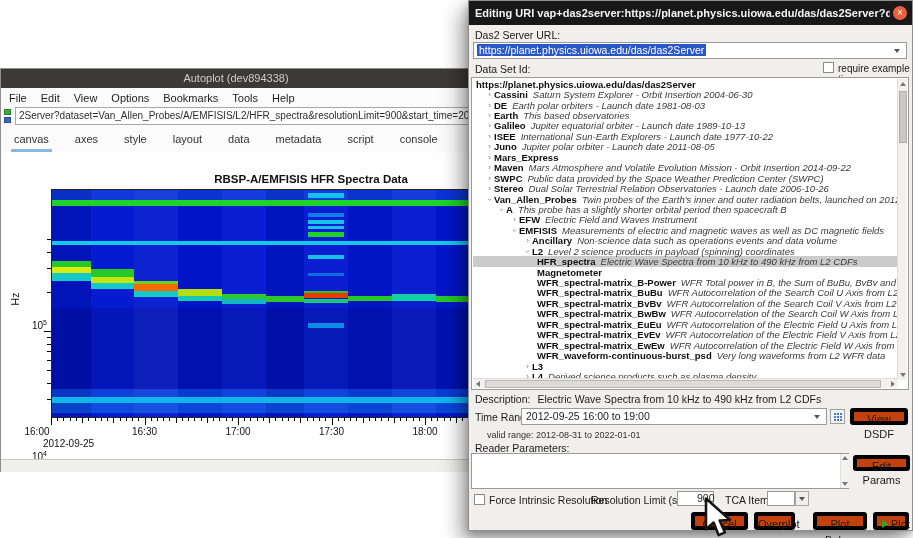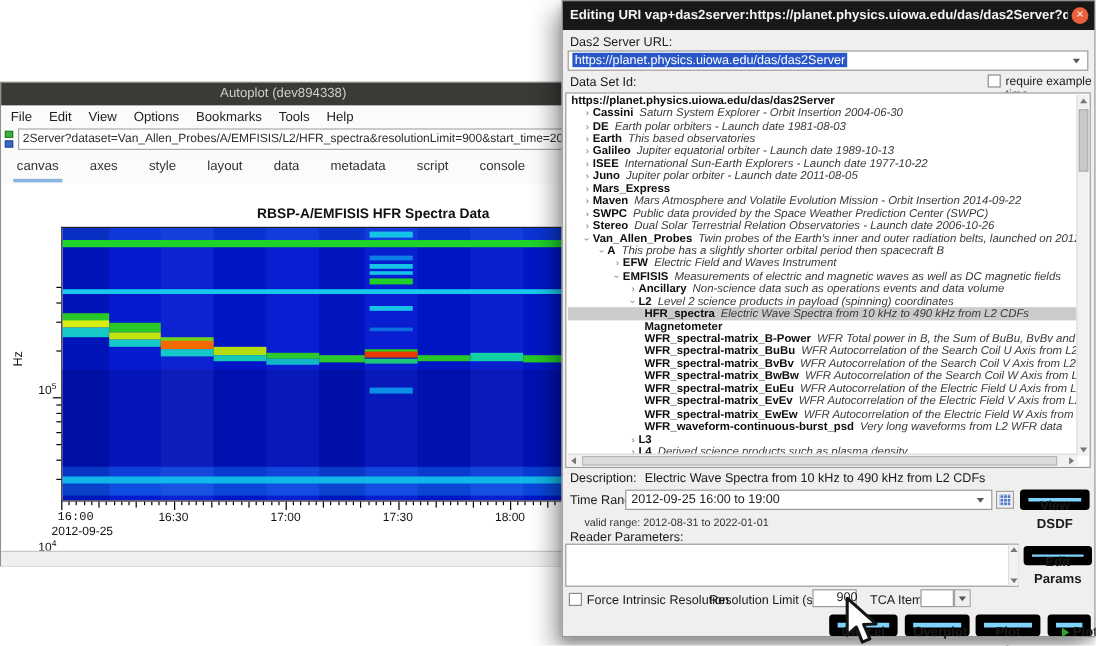--- a/index.html
+++ b/index.html
@@ -40,21 +40,21 @@
 
   
   #dlg { left:468px; top:0; width:445px; height:531px; background:#f1efed; border:1px solid #8f8f8f; box-shadow:-8px 10px 18px rgba(0,0,0,0.35), 0 3px 8px rgba(0,0,0,0.25); }
   #dlg-titlebar { left:0; top:0; width:100%; height:24px; background:#181818; }
   #dlg-title { left:6px; top:0; width:415px; height:24px; line-height:24px; color:#f4f4f4; font-size:11px; font-weight:bold; white-space:nowrap; overflow:hidden; }
   #dlg-close { left:424px; top:5px; width:14px; height:14px; border-radius:50%; background:#e8603c; color:#fff; font-size:10px; line-height:13px; text-align:center; cursor:default; }
   .lbl { font-size:10.5px; color:#1a1a1a; }
   .field { background:#fff; border:1px solid #999; font-size:10.5px; color:#222; }
   .caret { position:absolute; width:0; height:0; border-left:3.5px solid transparent; border-right:3.5px solid transparent; border-top:4.5px solid #555; }
   .cb { width:11px; height:11px; background:#fff; border:1px solid #8a8a8a; }
-  .btn { background:#7dd3fc; border:7px solid #000000; border-radius:3px; font-size:11px; color:#1a1a1a; text-align:center;font-weight:bold; }
+  .btn { background:#c2410c; border:4px solid #000000; border-radius:3px; font-size:11px; color:#1a1a1a; text-align:center; }
 
   #url-combo { left:4px; top:41px; width:434px; height:17px; line-height:15px; padding-left:3px; }
   #url-sel { background:#2a57c8; color:#fff; padding:0 2px; font-size:10.5px; }
   #tree-panel { left:2px; top:76px; width:438px; height:313px; background:#fff; border:1px solid #9a9a9a; overflow:hidden; }
   #tree-list { left:1px; top:1px; width:424px; height:300px; overflow:hidden; }
   .trow { display:flex; align-items:center; height:10.45px; white-space:nowrap; width:600px; }
   .trow.sel { background:#cbcbcb; }
   .tw { display:inline-block; width:9px; font-size:8px; color:#777; text-align:center; flex:0 0 9px; }
   .tw.exp { transform:rotate(90deg); }
   .tname { font-weight:bold; font-size:9.5px; color:#0d0d0d; margin-right:5px; }
@@ -82,21 +82,21 @@
   #edit-params { left:384px; top:454px; width:57px; height:16px; line-height:14px; }
   #fir-cb { left:5px; top:493px; }
   #fir-label { left:20px; top:493px; }
   #rl-label { left:122px; top:493px; }
   #rl-field { left:208px; top:490px; width:37px; height:15px; line-height:13px; padding-left:19px; }
   #tca-label { left:256px; top:493px; }
   #tca-combo { left:298px; top:490px; width:28px; height:15px; }
   #tca-caret-btn { left:326px; top:490px; width:14px; height:15px; background:#f1efed; border:1px solid #a8a8a8; }
   .dlg-btn { top:511px; height:18px; line-height:16px; }
   #btn-cancel { left:222px; width:57px; }
-  #btn-overplot { left:285px; width:54px; }
+  #btn-overplot { left:285px; width:41px; }
   #btn-plotbelow { left:344px; width:54px; }
   #btn-plot { left:404px; width:36px; padding-left:10px; text-align:left; }
   #play-icon { position:absolute; left:5px; top:4px; width:0; height:0; border-top:4px solid transparent; border-bottom:4px solid transparent; border-left:6px solid #2ea52e; }
 
   #cursor { left:700px; top:497px; z-index:50; }
 </style>
 </head>
 <body>
 
 <div id="ap-window" class="abs">
@@ -243,21 +243,21 @@
         <div style="left: 367.767px; height: 3px;"></div>
         <div style="left: 374px; height: 7px;"></div>
         <div style="left: 380.233px; height: 3px;"></div>
         <div style="left: 386.467px; height: 3px;"></div>
         <div style="left: 392.7px; height: 3px;"></div>
         <div style="left: 398.933px; height: 3px;"></div>
         <div style="left: 405.167px; height: 5px;"></div>
         <div style="left: 411.4px; height: 3px;"></div>
       </div>
     <div id="xlabels">
-        <div class="abs xlab" style="left: 37px; font-family: Liberation Mono, monospace;">16:00</div>
+        <div class="abs xlab" style="left: 11px;">16:00</div>
         <div class="abs xlab" style="left: 118.5px;">16:30</div>
         <div class="abs xlab" style="left: 212px;">17:00</div>
         <div class="abs xlab" style="left: 305.5px;">17:30</div>
         <div class="abs xlab" style="left: 399px;">18:00</div>
       </div>
     <div id="xdate" class="abs">2012-09-25</div>
   </div>
   <div id="ap-status" class="abs"></div>
 </div>
 

